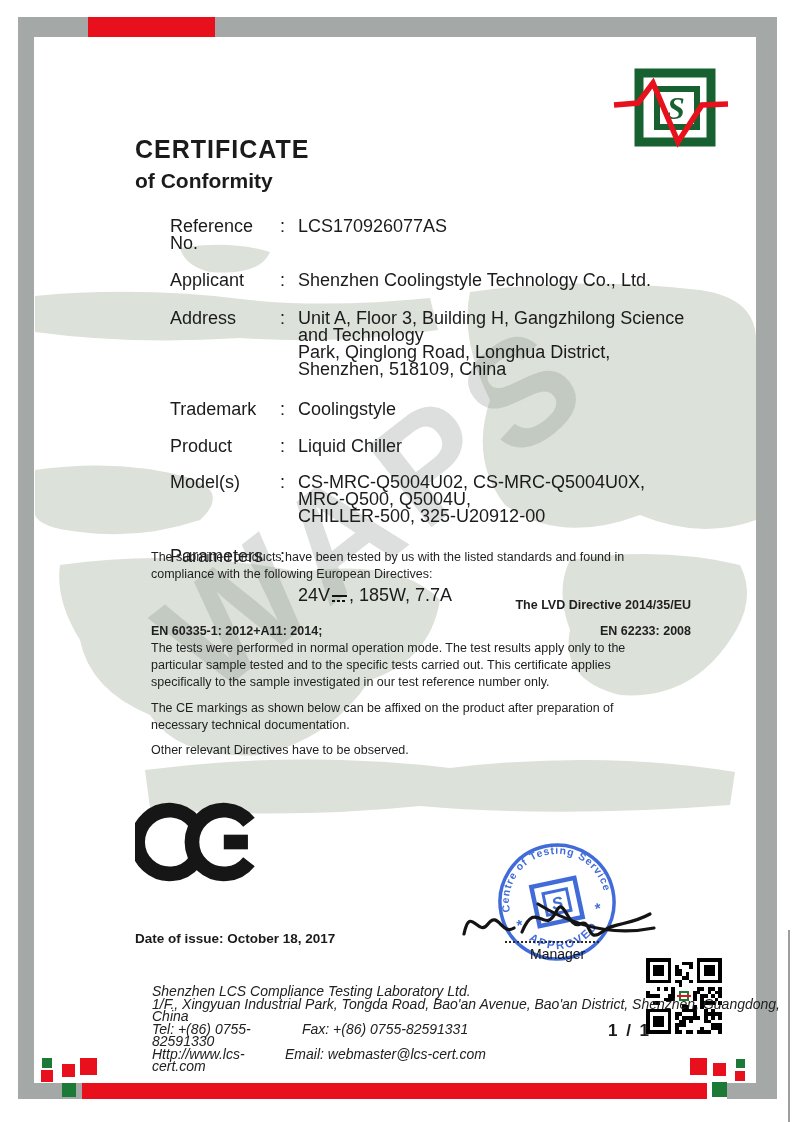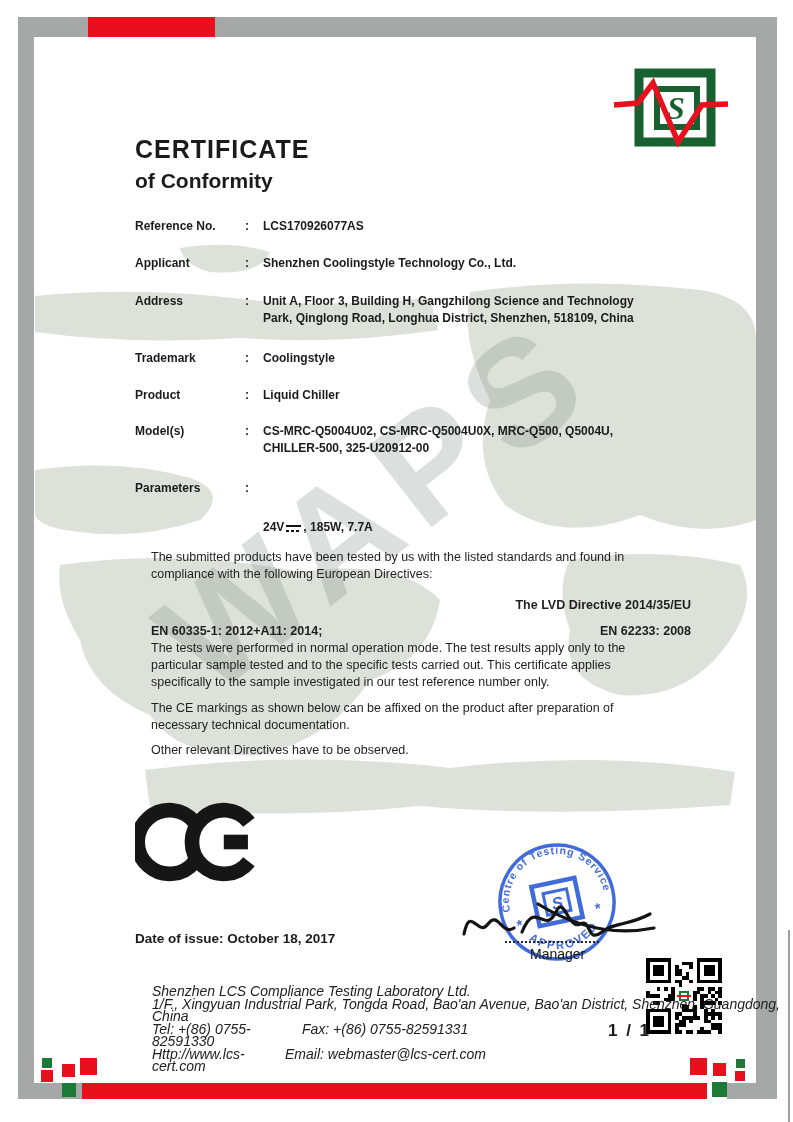--- a/index.html
+++ b/index.html
@@ -28,21 +28,21 @@
   
   .content{position:absolute;left:0;top:0;width:793px;height:1122px;z-index:5;}
 
   .logo{position:absolute;left:612px;top:56px;}
 
   .title-block{position:absolute;left:135px;top:131px;}
   .title-main{font-size:25px;font-weight:bold;letter-spacing:1px;line-height:36px;}
   .title-sub{font-size:21px;font-weight:bold;margin-top:2px;}
 
   .fields{position:absolute;left:135px;top:218px;width:560px;}
-  .frow{display:flex;align-items:flex-start;font-size:12px;font-weight:bold;line-height:17px;}
+  .frow{display:flex;align-items:flex-start;font-size:18px;font-weight:normal;line-height:17px;margin-left:35px;}
   .frow .lbl{width:110px;flex:none;}
   .frow .col{width:18px;flex:none;}
   .frow .val{width:470px;white-space:pre-line;}
   .frow+.frow{margin-top:20px;}
   .frow.r-address{margin-top:21px;}
   .frow.r-trademark{margin-top:23px;}
   .frow.r-product{margin-top:20px;}
   .frow.r-models{margin-top:19px;}
   .frow.r-params{margin-top:23px;}
   .param-line2{margin-top:22px;}

